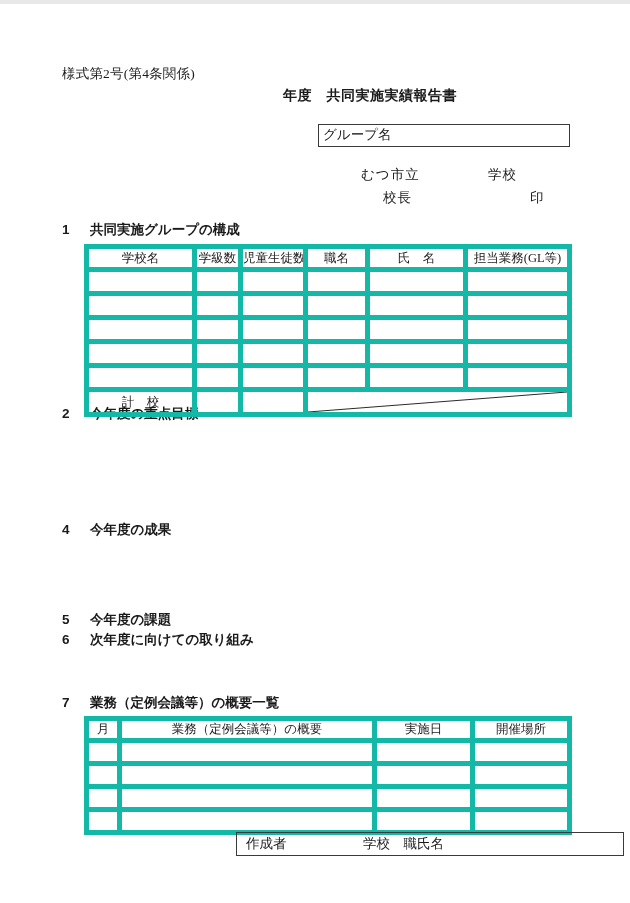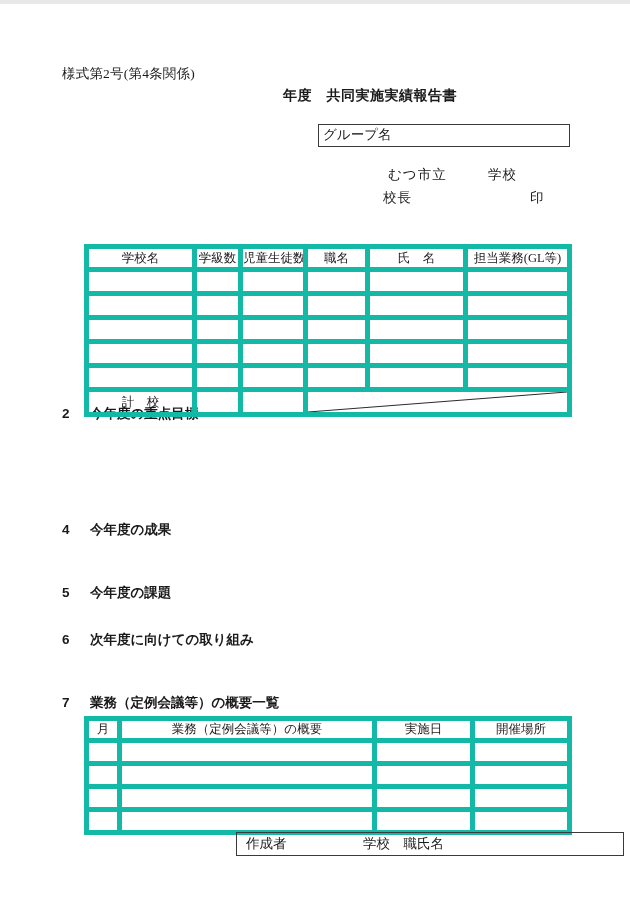--- a/index.html
+++ b/index.html
@@ -37,39 +37,39 @@
     width: 252px; height: 23px;
     border: 1.5px solid #3a3a3a;
     box-sizing: border-box;
     font-size: 13.5px;
     line-height: 20px;
     padding-left: 4px;
   }
 
   
   .sig { font-size: 13.5px; letter-spacing: 1px; }
-  .sig-city   { left: 388px; top: 162px; }
+  .sig-city   { left: 361px; top: 162px; }
   .sig-school { left: 488px; top: 162px; }
   .sig-principal { left: 383px; top: 185px; }
   .sig-seal   { left: 530px; top: 185px; }
 
   
   .heading {
     left: 62px;
     font-family: "Liberation Sans", "DejaVu Sans", sans-serif;
     font-weight: bold;
     font-size: 13.5px;
     white-space: nowrap;
   }
   .heading .num { display: inline-block; width: 28px; }
   .h1 { top: 217px; }
   .h2 { top: 401px; }
   .h3 { top: 459px; }
   .h4 { top: 517px; }
-  .h5 { top: 580px; }
+  .h5 { top: 607px; }
   .h6 { top: 627px; }
   .h7 { top: 690px; }
 
   
   table.doc-table {
     position: absolute;
     border-collapse: collapse;
     table-layout: fixed;
     border: 2px solid #2a2a2a;
   }
@@ -125,20 +125,23 @@
     <span>グループ名</span>
   </div>
 
   <div class="abs doc-title">年度　共同実施実績報告書</div>
 
   <span class="abs sig sig-city">むつ市立</span>
   <span class="abs sig sig-school">学校</span>
   <span class="abs sig sig-principal">校長</span>
   <span class="abs sig sig-seal">印</span>
 
+  <div class="abs heading h1">
+    <span class="num">1</span><span>共同実施グループの構成</span>
+  </div>
   <div class="abs heading h2">
     <span class="num">2</span><span>今年度の重点目標</span>
   </div>
   <div class="abs heading h4">
     <span class="num">4</span><span>今年度の成果</span>
   </div>
   <div class="abs heading h5">
     <span class="num">5</span><span>今年度の課題</span>
   </div>
   <div class="abs heading h6">

